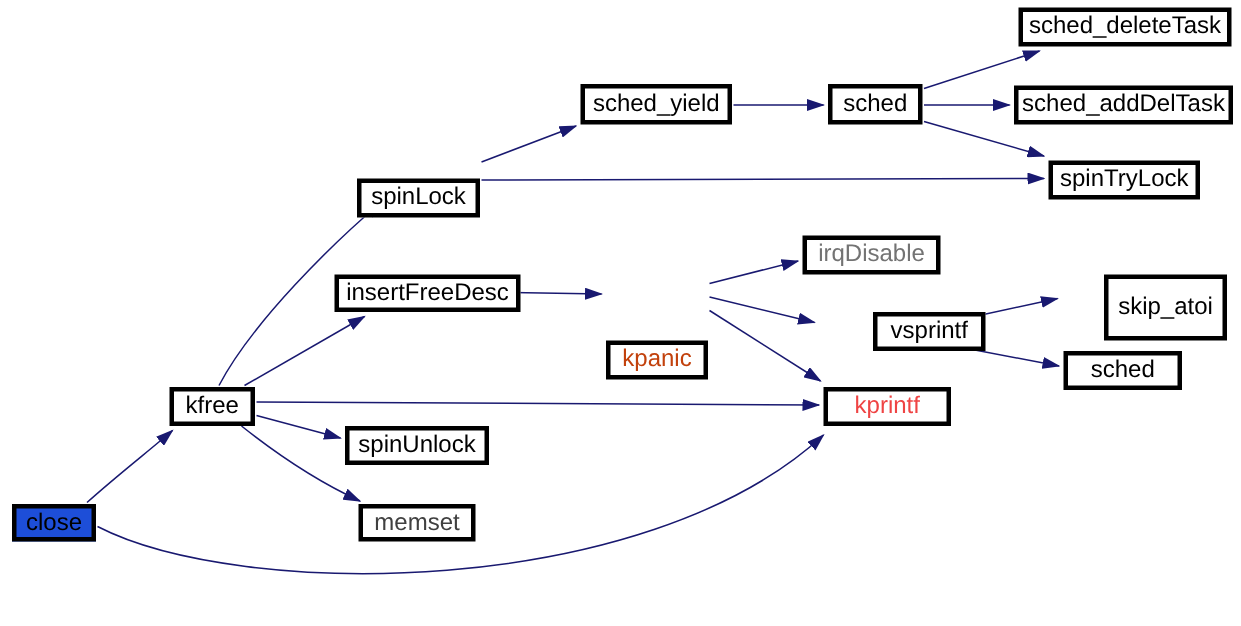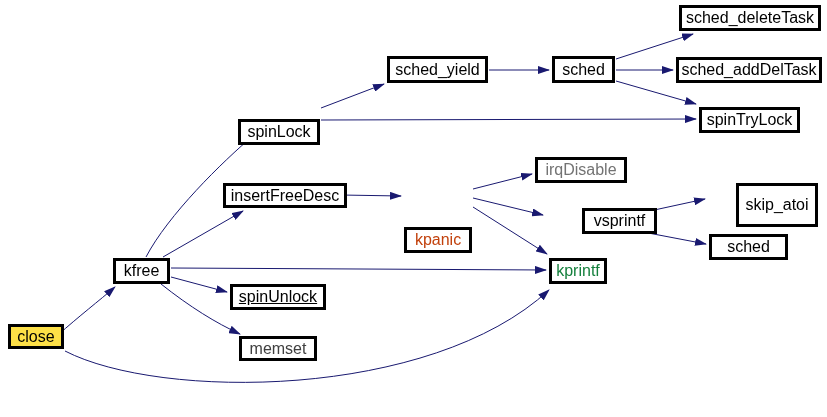--- a/index.html
+++ b/index.html
@@ -69,31 +69,31 @@
         <path d="M616,81 L696,104" class="edge" stroke="#191970" marker-end="url(#arrowhead)"></path>
         <path d="M341,195 L401,196" class="edge" stroke="#191970" marker-end="url(#arrowhead)"></path>
         <path d="M473,189 L532,174" class="edge" stroke="#191970" marker-end="url(#arrowhead)"></path>
         <path d="M473,198 L543,215" class="edge" stroke="#191970" marker-end="url(#arrowhead)"></path>
         <path d="M473,207 L547,254" class="edge" stroke="#191970" marker-end="url(#arrowhead)"></path>
         <path d="M622,217 L705,199" class="edge" stroke="#191970" marker-end="url(#arrowhead)"></path>
         <path d="M622,228 L706,244" class="edge" stroke="#191970" marker-end="url(#arrowhead)"></path>
       </g>
   </svg>
   <div id="nodes-layer">
-      <div class="node highlight" style="left: 8px; top: 324px; width: 56px; height: 25px; background: #fde047; border-color: rgb(0, 0, 0); color: rgb(0, 0, 0);">close</div>
+      <div class="node highlight" style="left: 8px; top: 336px; width: 56px; height: 25px; background: #1d4ed8; border-color: rgb(0, 0, 0); color: rgb(0, 0, 0);">close</div>
       <div class="node" style="left: 113px; top: 258px; width: 57px; height: 26px; background: rgb(255, 255, 255); border-color: rgb(0, 0, 0); color: rgb(0, 0, 0);">kfree</div>
       <div class="node" style="left: 238px; top: 107px; width: 82px; height: 26px; background: rgb(255, 255, 255); border-color: rgb(0, 0, 0); color: rgb(0, 0, 0); margin-top: 12px;">spinLock</div>
       <div class="node" style="left: 387px; top: 56px; width: 101px; height: 27px; background: rgb(255, 255, 255); border-color: rgb(0, 0, 0); color: rgb(0, 0, 0);">sched_yield</div>
       <div class="node" style="left: 552px; top: 56px; width: 63px; height: 27px; background: rgb(255, 255, 255); border-color: rgb(0, 0, 0); color: rgb(0, 0, 0);">sched</div>
       <div class="node" style="left: 679px; top: 5px; width: 142px; height: 26px; background: rgb(255, 255, 255); border-color: rgb(0, 0, 0); color: rgb(0, 0, 0);">sched_deleteTask</div>
       <div class="node" style="left: 676px; top: 57px; width: 146px; height: 26px; background: rgb(255, 255, 255); border-color: rgb(0, 0, 0); color: rgb(0, 0, 0);">sched_addDelTask</div>
       <div class="node" style="left: 699px; top: 107px; width: 101px; height: 26px; background: rgb(255, 255, 255); border-color: rgb(0, 0, 0); color: rgb(0, 0, 0);">spinTryLock</div>
       <div class="node" style="left: 223px; top: 183px; width: 124px; height: 25px; background: rgb(255, 255, 255); border-color: rgb(0, 0, 0); color: rgb(0, 0, 0);">insertFreeDesc</div>
       <div class="node" style="left: 404px; top: 182px; width: 68px; height: 26px; background: rgb(255, 255, 255); border-color: rgb(0, 0, 0); color: #c2410c; margin-top: 45px;">kpanic</div>
       <div class="node" style="left: 535px; top: 157px; width: 92px; height: 26px; background: rgb(255, 255, 255); border-color: rgb(0, 0, 0); color: #737373;">irqDisable</div>
       <div class="node" style="left: 546px; top: 208px; width: 75px; height: 26px; background: rgb(255, 255, 255); border-color: rgb(0, 0, 0); color: rgb(0, 0, 0); margin-left: 36px;">vsprintf</div>
       <div class="node" style="left: 736px; top: 183px; width: 82px; height: 44px; background: rgb(255, 255, 255); border-color: rgb(0, 0, 0); color: rgb(0, 0, 0);">skip_atoi</div>
       <div class="node" style="left: 709px; top: 234px; width: 79px; height: 26px; background: rgb(255, 255, 255); border-color: rgb(0, 0, 0); color: rgb(0, 0, 0);">sched</div>
-      <div class="node" style="left: 549px; top: 258px; width: 58px; height: 26px; background: rgb(255, 255, 255); border-color: rgb(0, 0, 0); color: #15803d;">kprintf</div>
-      <div class="node" style="left: 230px; top: 284px; width: 96px; height: 26px; background: rgb(255, 255, 255); border-color: rgb(0, 0, 0); color: rgb(0, 0, 0); text-decoration: underline;">spinUnlock</div>
+      <div class="node" style="left: 549px; top: 258px; width: 85px; height: 26px; background: rgb(255, 255, 255); border-color: rgb(0, 0, 0); color: #ef4444;">kprintf</div>
+      <div class="node" style="left: 230px; top: 284px; width: 96px; height: 26px; background: rgb(255, 255, 255); border-color: rgb(0, 0, 0); color: rgb(0, 0, 0);">spinUnlock</div>
       <div class="node" style="left: 239px; top: 336px; width: 78px; height: 25px; background: rgb(255, 255, 255); border-color: rgb(0, 0, 0); color: #404040;">memset</div>
     </div>
 </div>
 
 </body></html>

